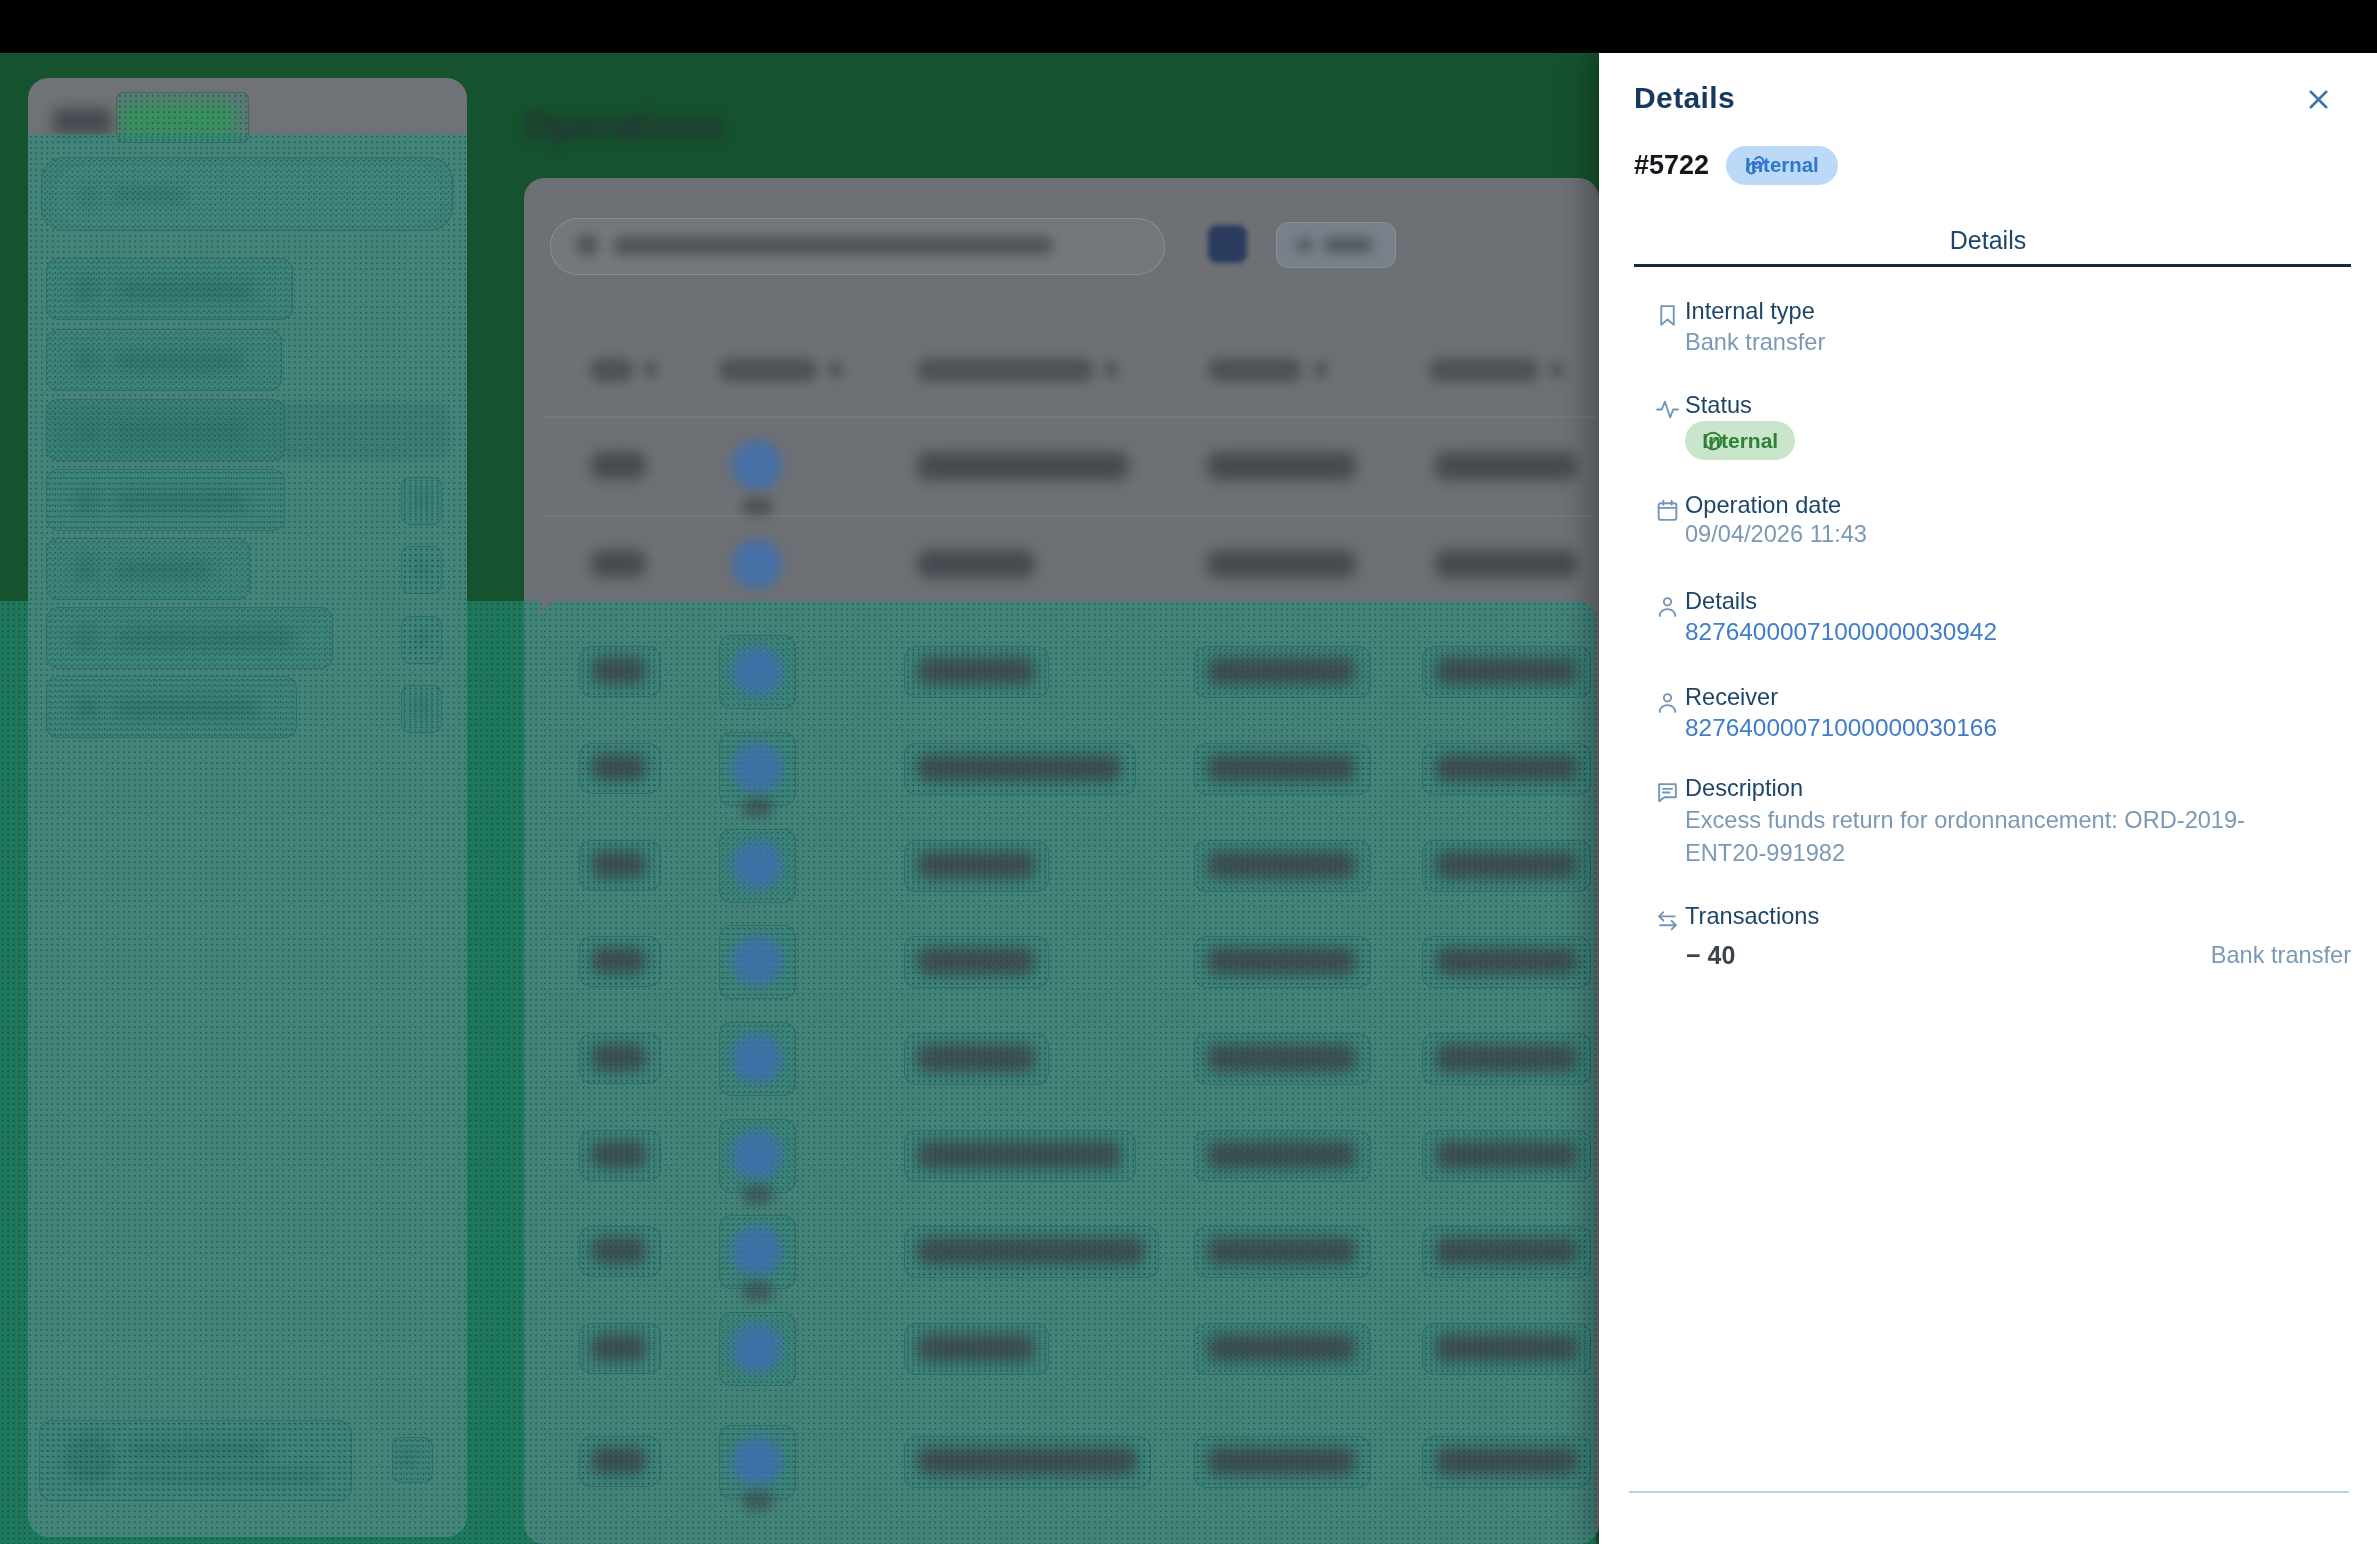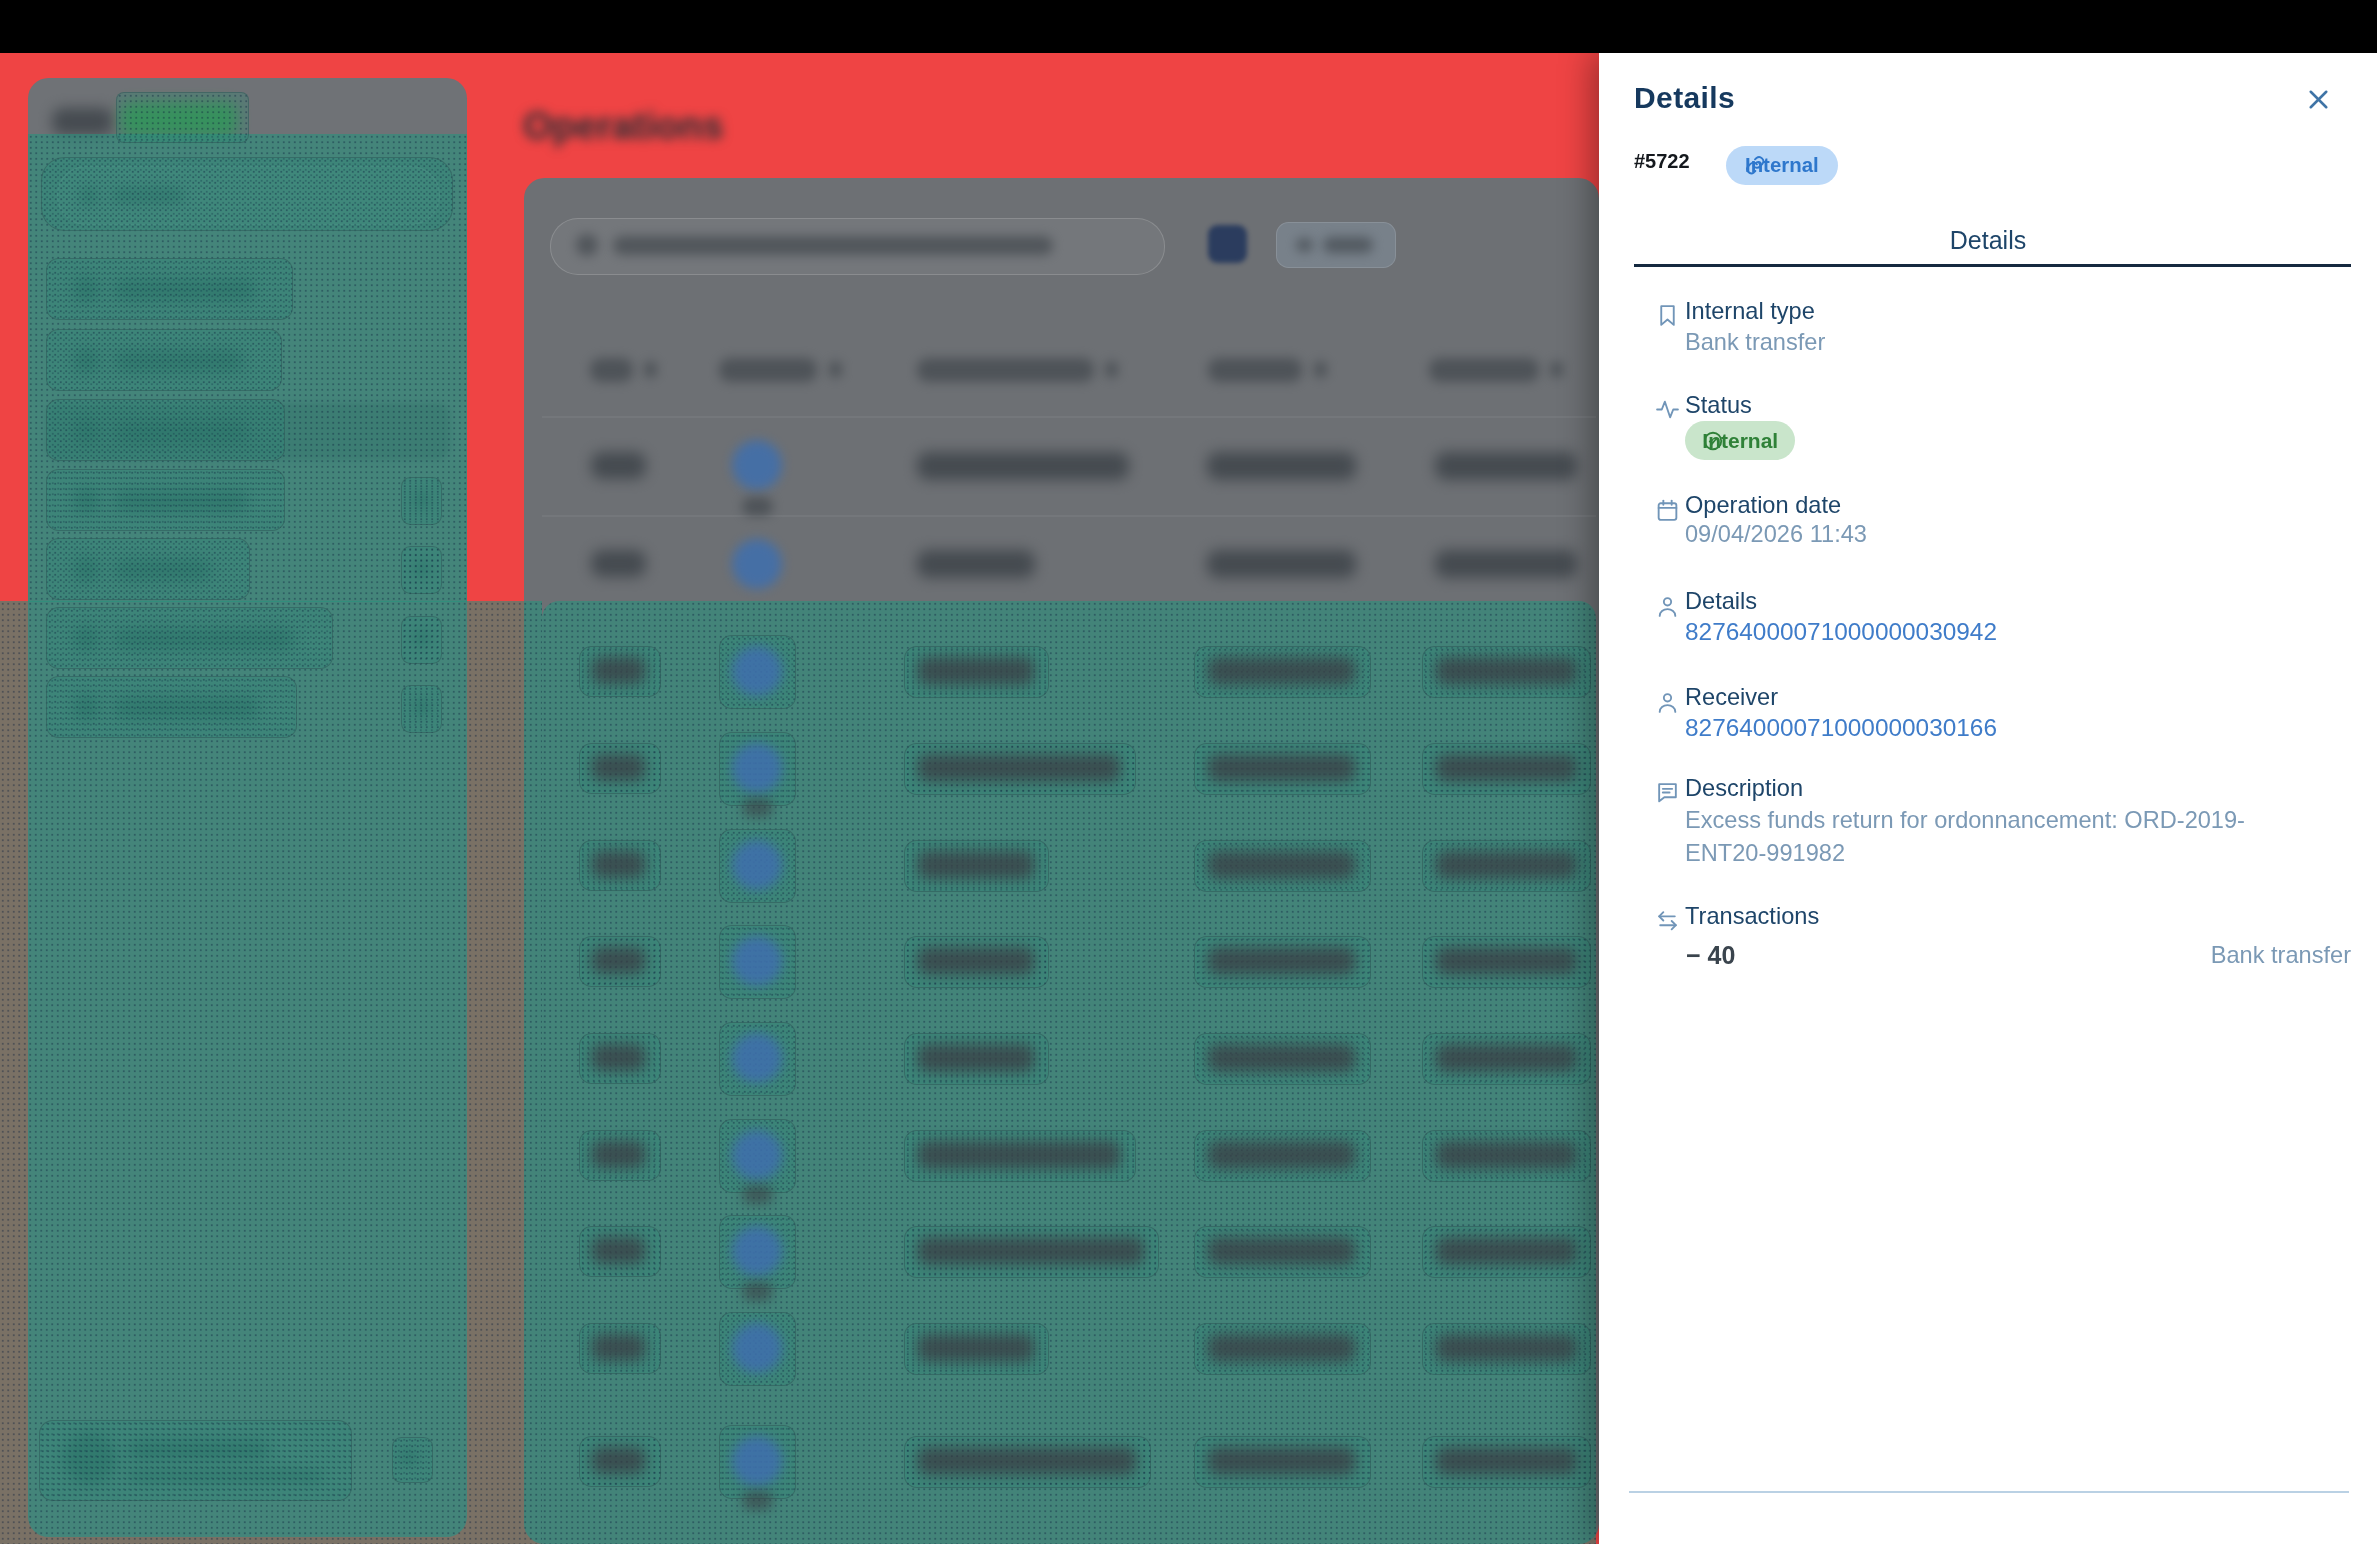--- a/index.html
+++ b/index.html
@@ -1,16 +1,16 @@
 <!DOCTYPE html>
 <html style="font-size:12.6px"><head>
 <meta charset="utf-8">
 <style>
   html,body{margin:0;padding:0;background:#3a3c3e;}
-  #stage{position:relative;width:2377px;height:1544px;background:#ef4444;overflow:hidden;
+  #stage{position:relative;width:2377px;height:1544px;background:#14532d;overflow:hidden;
          font-family:"Liberation Sans",sans-serif;}
   
   .card{position:absolute;border-radius:20.4px;}
   #sidebar-card{left:28px;top:78px;width:439px;height:1459px;background:#6f7276;}
   #main-card{left:524px;top:178px;width:1075px;height:1366px;background:#6d7074;}
   .sep{position:absolute;height:1.6px;background:rgba(255,255,255,.05);}
   
   .blob{position:absolute;background:#3a4046;border-radius:11px;filter:blur(7px);opacity:.78;}
   .blob.lite{filter:blur(5.5px);opacity:.6;}
   .cblob{position:absolute;border-radius:50%;background:#3f6fae;filter:blur(5.5px);opacity:.85;}
@@ -21,21 +21,21 @@
     background-color:rgba(38,146,126,.58);
     background-image:radial-gradient(rgba(10,30,60,.38) 1.1px,transparent 1.3px);
     background-size:5.5px 5.5px;}
   .teal-box{border:1.6px solid rgba(50,88,88,.55);border-radius:12.6px;
     background-color:rgba(45,135,118,.30);}
   
   #details-panel{position:absolute;left:1599px;top:53px;width:778px;height:1491px;background:#ffffff;
     box-shadow:-7.9px 0 31px rgba(0,0,0,.35);}
   #details-panel *{position:absolute;}
   .panel-title{left:35px;top:28px;font-size:30px;font-weight:700;color:#16395e;letter-spacing:0.4px;}
-  .op-id{left:35px;top:97px;font-size:20px;font-weight:600;color:#14181d;text-align:right;}
+  .op-id{left:35px;top:97px;font-size:27px;font-weight:600;color:#14181d;text-align:right;}
   .badge-internal{left:127px;top:93px;height:39px;padding:0 19px;border-radius:19.7px;background:#bcd9f8;
     display:flex;align-items:center;gap:7.9px;color:#2e77cc;font-size:20.4px;font-weight:600;position:absolute;}
   .badge-internal svg{position:static;}
   .tab-row{left:0;top:173px;width:100%;text-align:center;font-size:25px;font-weight:500;color:#1e4569;}
   .tab-underline{left:35px;top:211px;width:717px;height:3.1px;background:#15293f;}
   .f-icon{left:56px;width:25px;height:25px;color:#7195b8;}
   .f-label{left:86px;font-size:23.6px;font-weight:500;color:#1e4569;white-space:nowrap;}
   .f-value{left:86px;font-size:23.6px;color:#7b99b5;white-space:nowrap;}
   .f-link{left:86px;font-size:24.4px;color:#3f7cc9;white-space:nowrap;}
   .f-desc{left:86px;font-size:23.6px;line-height:33px;color:#7b99b5;max-width:621px;white-space:normal;}

